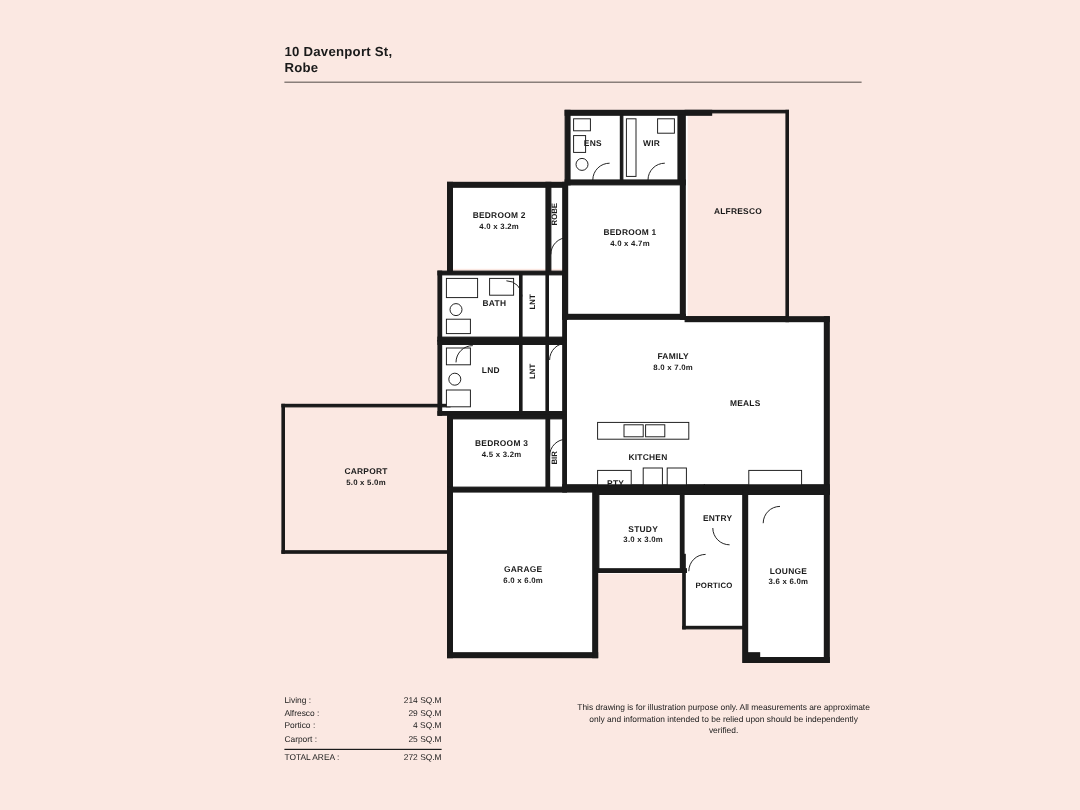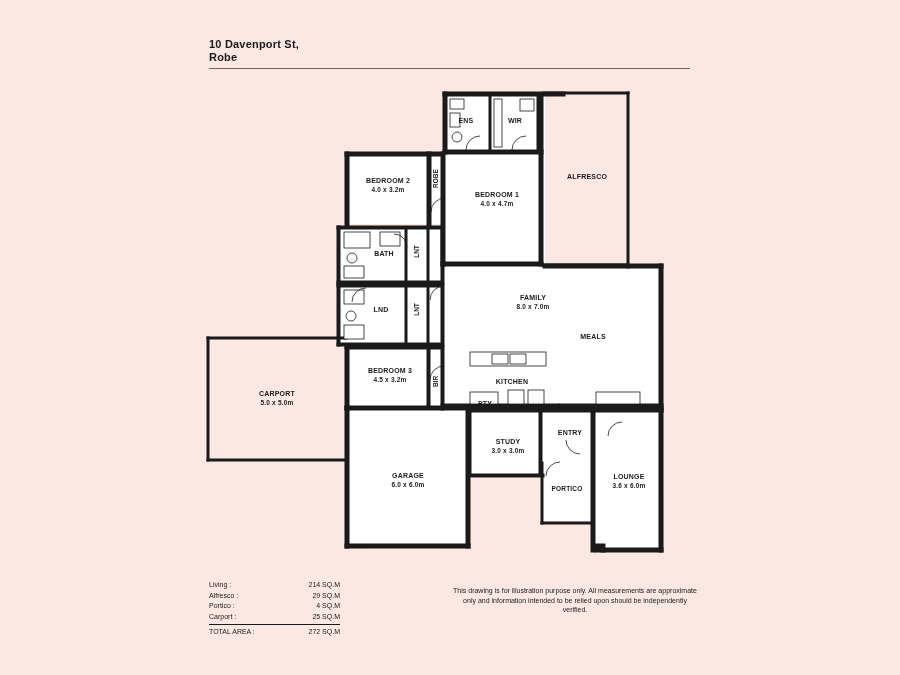--- a/index.html
+++ b/index.html
@@ -4,21 +4,21 @@
 <style>
   html,body{margin:0;padding:0;}
   body{
     width:900px;height:675px;
     background:#fbe8e2;
     font-family:"Liberation Sans", sans-serif;
     color:#1a1a1a;
     overflow:hidden;
     position:relative;
   }
-  .page{position:absolute;inset:0;}
+  .page{position:absolute;inset:0;margin-left:28px;}
 
   
   .title{
     position:absolute;left:209px;top:38px;
     font-size:11px;font-weight:bold;line-height:13px;
     letter-spacing:.2px;
   }
   .title-rule{
     position:absolute;left:209px;top:68px;width:481px;height:1px;
     background:#6d6460;

